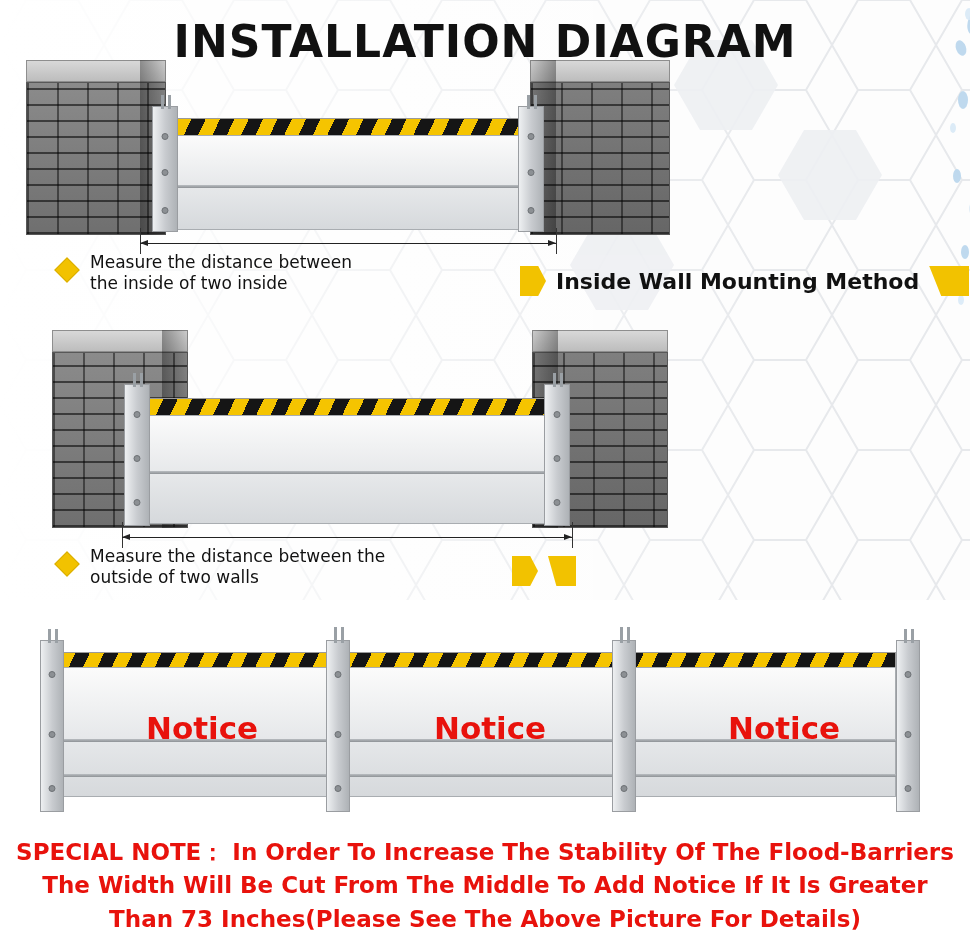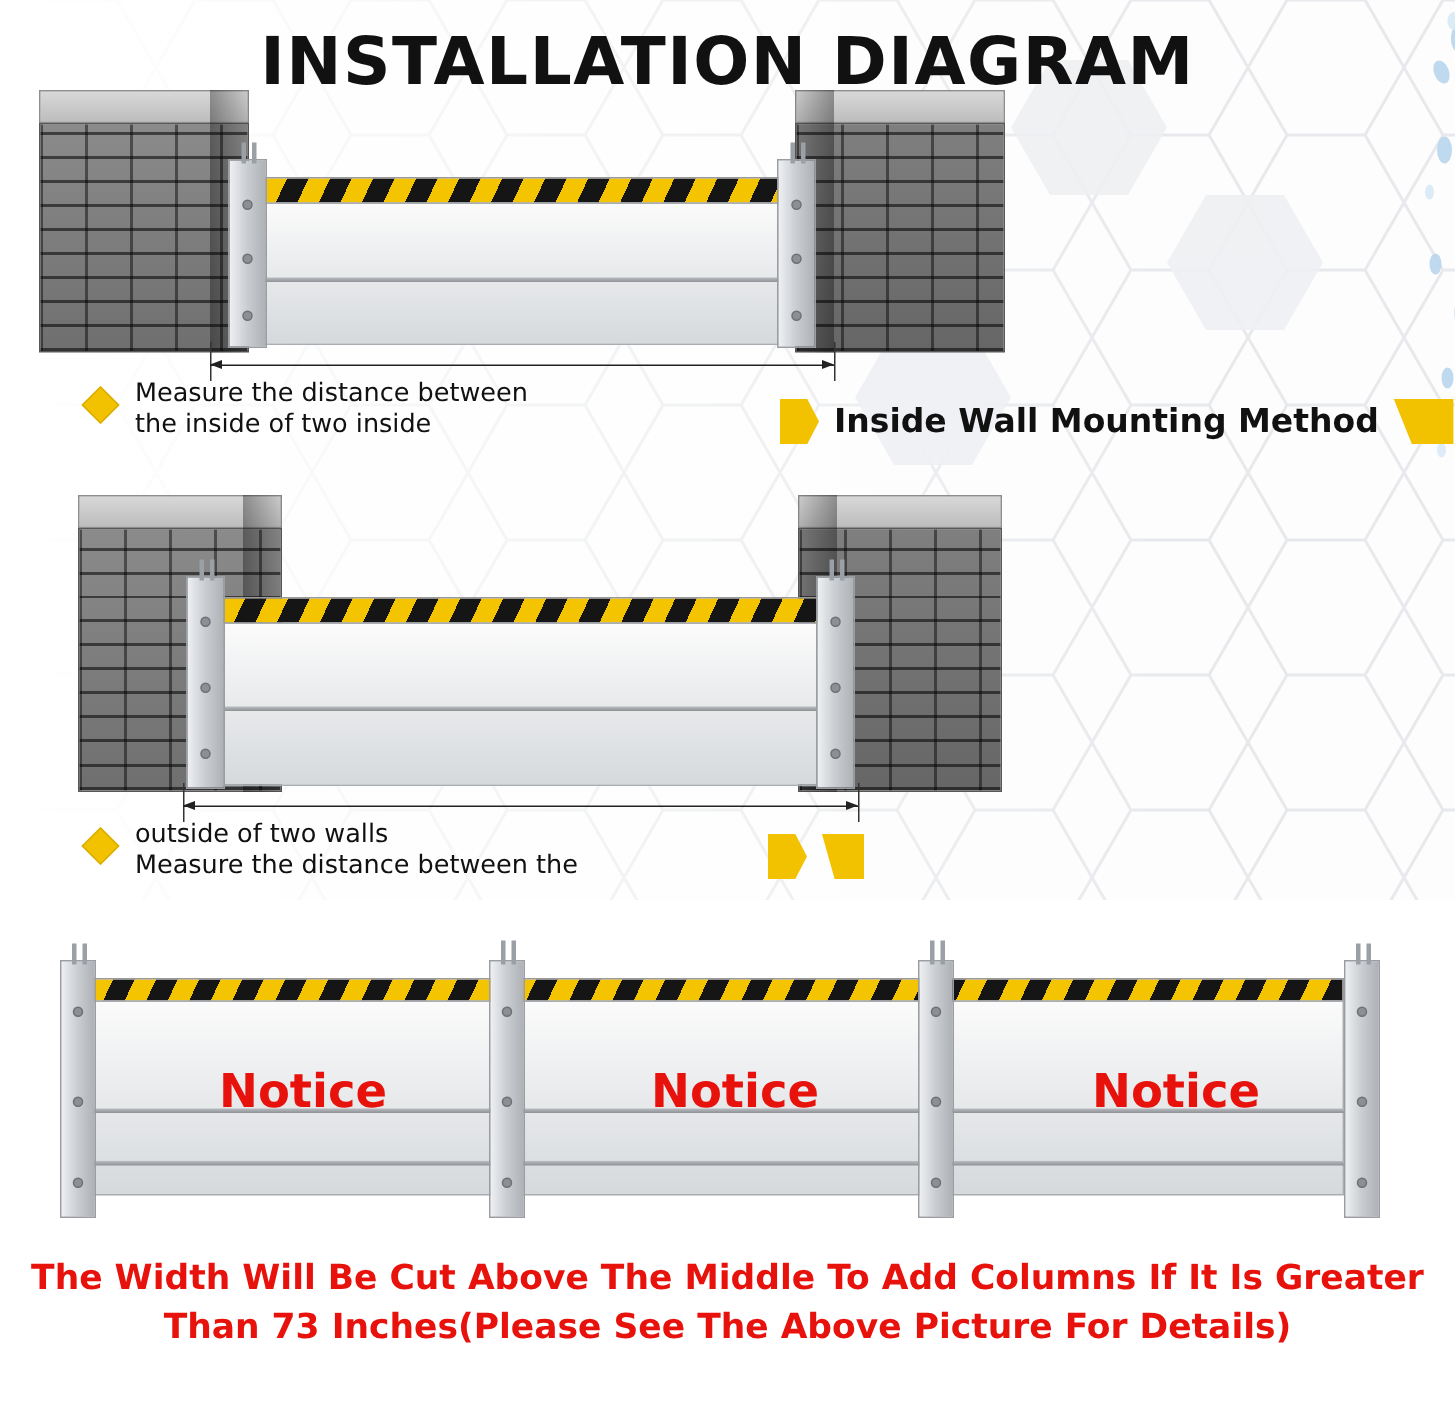--- a/index.html
+++ b/index.html
@@ -293,22 +293,22 @@
       <div class="bolt" style="top:114px;"></div>
     </div>
 
     <div class="tick" style="left:122px;top:522px;height:26px;"></div>
     <div class="tick" style="left:572px;top:522px;height:26px;"></div>
     <div class="dimline" style="left:122px;top:537px;width:450px;"></div>
 
     <div class="callout" style="left:58px;top:546px;width:430px;">
       <div class="diamond"></div>
       <div class="txt">
+        <div>Measure the distance between the</div>
         <div>outside of two walls</div>
-        <div>Measure the distance between the</div>
       </div>
     </div>
 
     <div class="banner" style="left:512px;top:556px;">
       <div class="chev"></div>
       <div class="tail" style="width:28px;"></div>
     </div>
   </div>
 
   <div class="longwrap">
@@ -360,17 +360,18 @@
       <div class="bolt" style="top:90px;"></div>
       <div class="bolt" style="top:144px;"></div>
     </div>
 
     <div class="notice" style="left:146px;top:102px;">Notice</div>
     <div class="notice" style="left:434px;top:102px;">Notice</div>
     <div class="notice" style="left:728px;top:102px;">Notice</div>
   </div>
 
   <div class="specialnote">
-    <div>The Width Will Be Cut Above The Middle To Add Columns If It Is Greater</div>
+    <div>SPECIAL NOTE：  In Order To Increase The Stability Of The Flood-Barriers</div>
+    <div>The Width Will Be Cut From The Middle To Add Notice If It Is Greater</div>
     <div>Than 73 Inches(Please See The Above Picture For Details)</div>
   </div>
 
 </div>
 
 </body></html>

